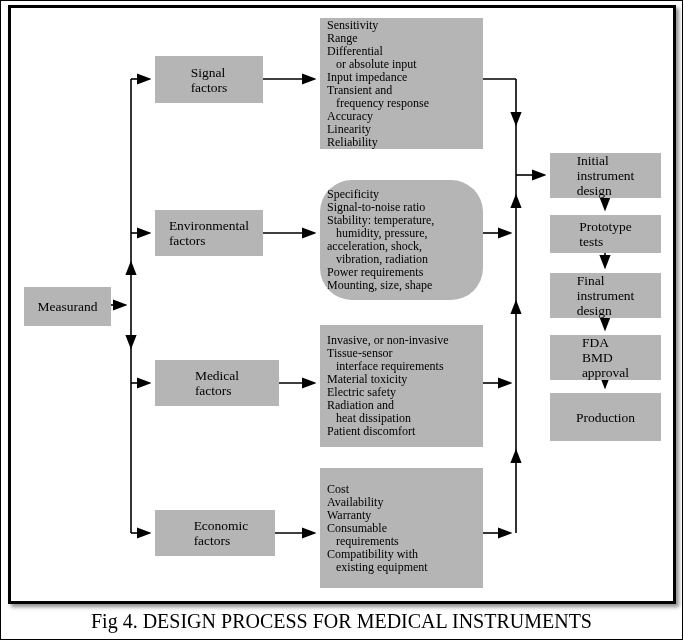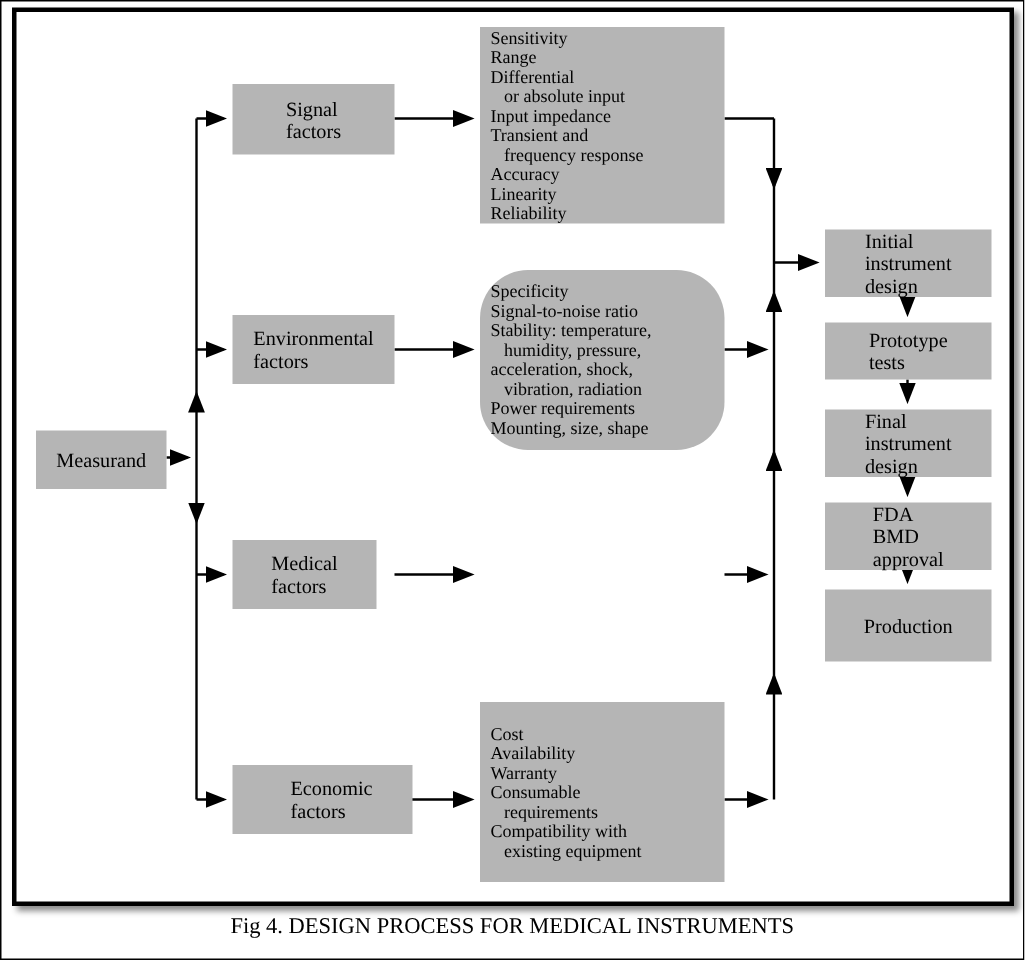--- a/index.html
+++ b/index.html
@@ -21,34 +21,34 @@
     white-space:pre-line;
   }
   .details{
     justify-content:flex-start;text-align:left;
     font-size:12px;line-height:13px;white-space:pre;
     padding-left:7px;box-sizing:border-box;
   }
   .measurand{left:13px;top:279px;width:87px;height:39px;}
   .factor-signal{left:144px;top:48px;width:108px;height:47px;}
   .factor-env{left:144px;top:202px;width:108px;height:46px;}
-  .factor-med{left:144px;top:352px;width:96px;height:46px;}
+  .factor-med{left:144px;top:352px;width:124px;height:46px;}
   .factor-eco{left:144px;top:502px;width:108px;height:46px;padding-left:12px;}
   .det-signal{left:309px;top:10px;width:163px;height:131px;}
   .det-env{left:309px;top:172px;width:163px;height:120px;border-radius:32px;}
   .det-med{left:309px;top:317px;width:163px;height:122px;}
   .det-eco{left:309px;top:460px;width:163px;height:120px;}
   .proc-initial{left:539px;top:145px;width:111px;height:45px;}
   .proc-proto{left:539px;top:207px;width:111px;height:38px;}
   .proc-final{left:539px;top:265px;width:111px;height:45px;}
   .proc-fda{left:539px;top:327px;width:111px;height:45px;}
   .proc-prod{left:539px;top:385px;width:111px;height:48px;}
   .caption{
     position:absolute;left:0;top:610px;width:683px;
-    text-align:center;font-size:15px;color:#000;
+    text-align:center;font-size:20px;color:#000;
   }
   .wires line{stroke:#000;stroke-width:1.6;}
 </style>
 </head>
 <body>
 
 <div class="page">
   <div class="frame">
 
     <svg class="wires" width="662" height="593" viewBox="0 0 662 593">
@@ -133,20 +133,30 @@
     <div class="box details det-env">
       <span>Specificity
 Signal-to-noise ratio
 Stability: temperature,
    humidity, pressure,
 acceleration, shock,
    vibration, radiation
 Power requirements
 Mounting, size, shape</span>
     </div>
+    <div class="box details det-med">
+      <span>Invasive, or non-invasive
+Tissue-sensor
+   interface requirements
+Material toxicity
+Electric safety
+Radiation and
+   heat dissipation
+Patient discomfort</span>
+    </div>
     <div class="box details det-eco">
       <span>Cost
 Availability
 Warranty
 Consumable
    requirements
 Compatibility with
    existing equipment</span>
     </div>
 

